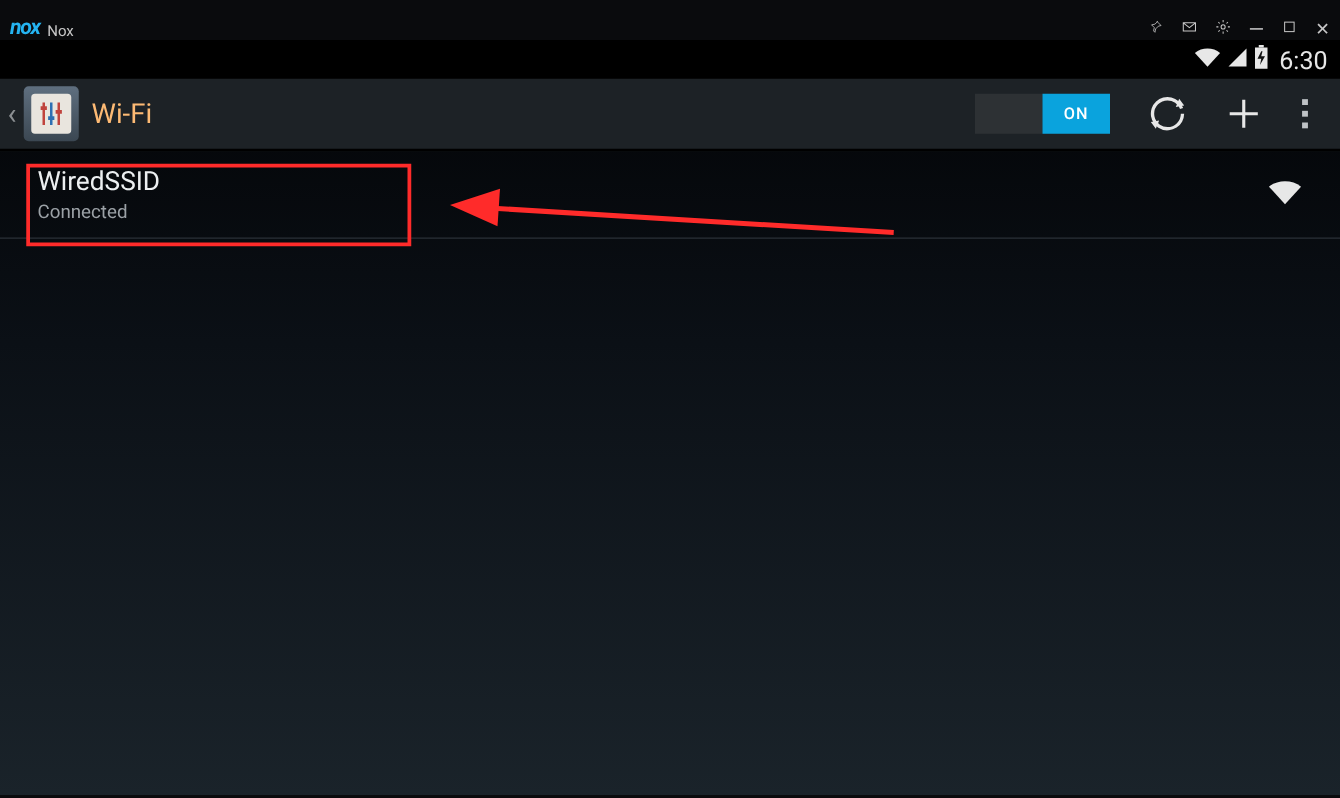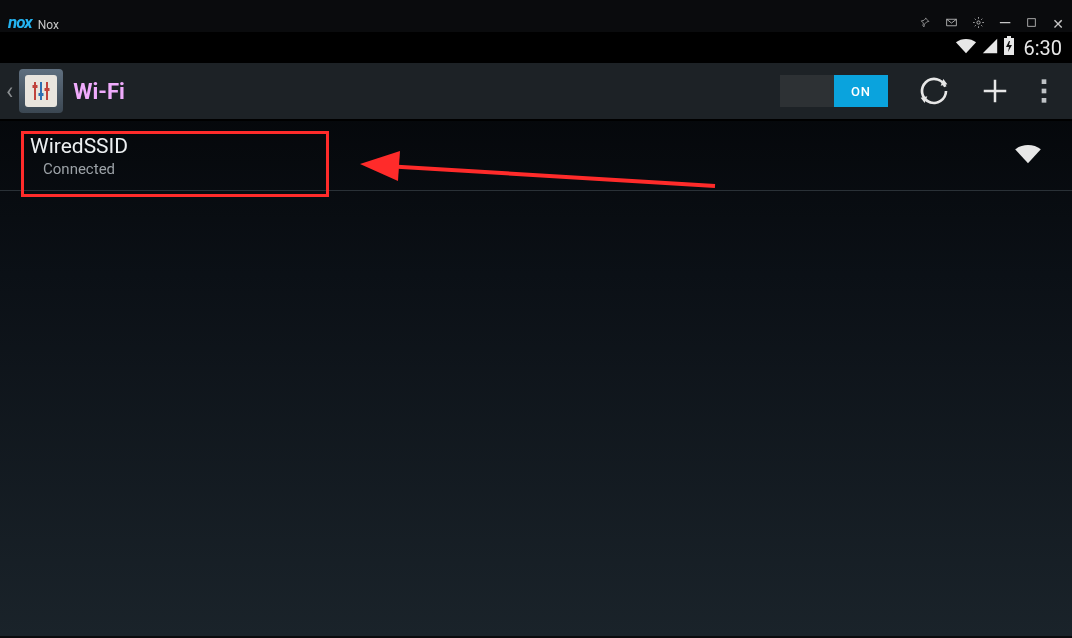--- a/index.html
+++ b/index.html
@@ -86,23 +86,23 @@
     display:flex; align-items:center; justify-content:center;
   }
   .settings-icon-inner {
     width: 32px; height: 32px;
     background: #e9e5de;
     border-radius: 3px;
     display:flex; align-items:center; justify-content:center;
     position:relative;
   }
   .page-title {
-    color: #f0abfc;
+    color: #fdba74;
     font-size: 22px;
-    font-weight: 700;
+    font-weight: 400;
   }
   .header-right { margin-left:auto; display:flex; align-items:center; gap:30px; padding-right:14px;}
   .toggle {
     width: 108px; height: 32px;
     background: #232628;
     position: relative;
     display:flex;
     cursor:pointer;
   }
   .toggle .side { flex:1; display:flex; align-items:center; justify-content:center; font-size:13px; letter-spacing:1px;}
@@ -112,21 +112,20 @@
 
   
   .wifi-list { }
   .wifi-item {
     display:flex;
     align-items:center;
     height: 70px;
     padding: 0 30px;
     border-bottom: 1px solid #2a3137;
     cursor: pointer;
-    text-align: center;
   }
   .wifi-item .texts { display:flex; flex-direction:column; }
   .wifi-item .ssid { color:#eceff1; font-size:21px; }
   .wifi-item .status { color:#9ba1a6; font-size:15px; margin-top:2px;}
   .wifi-item .signal { margin-left:auto; }
 
   
   .annotation-box {
     position:absolute;
     border: 3px solid #ff2b2a;

